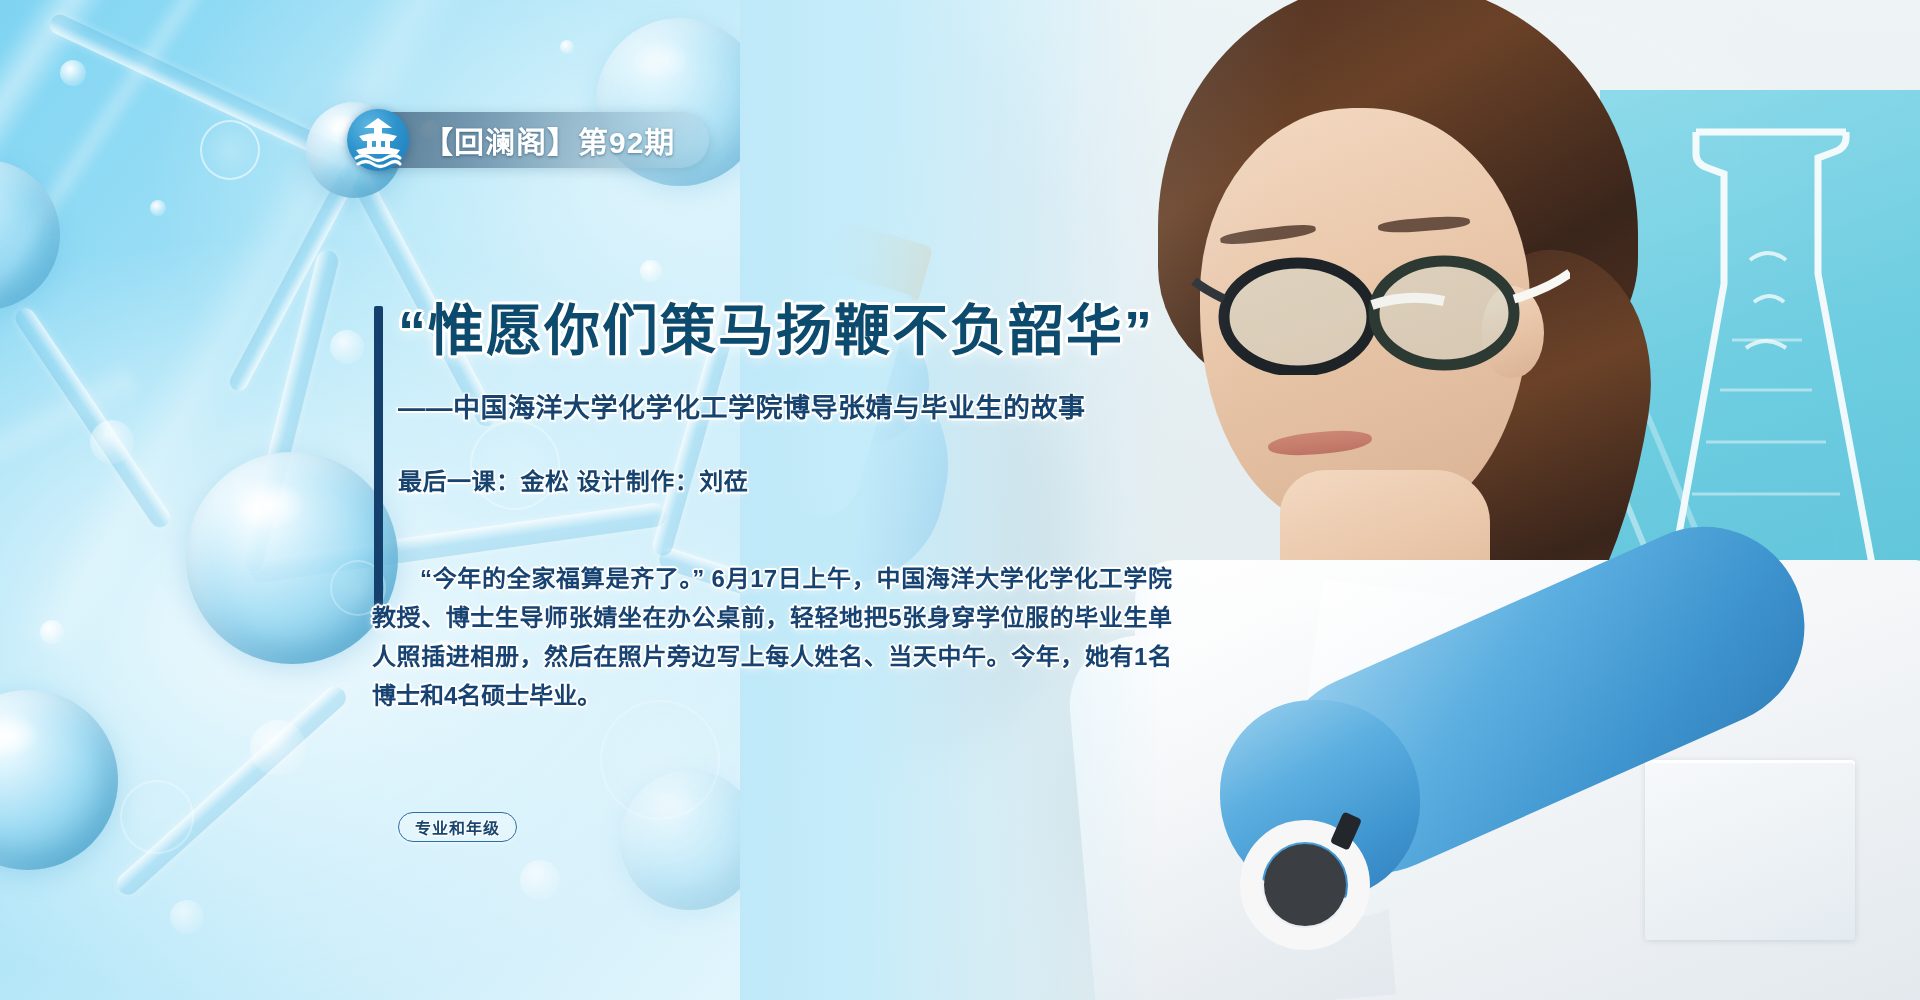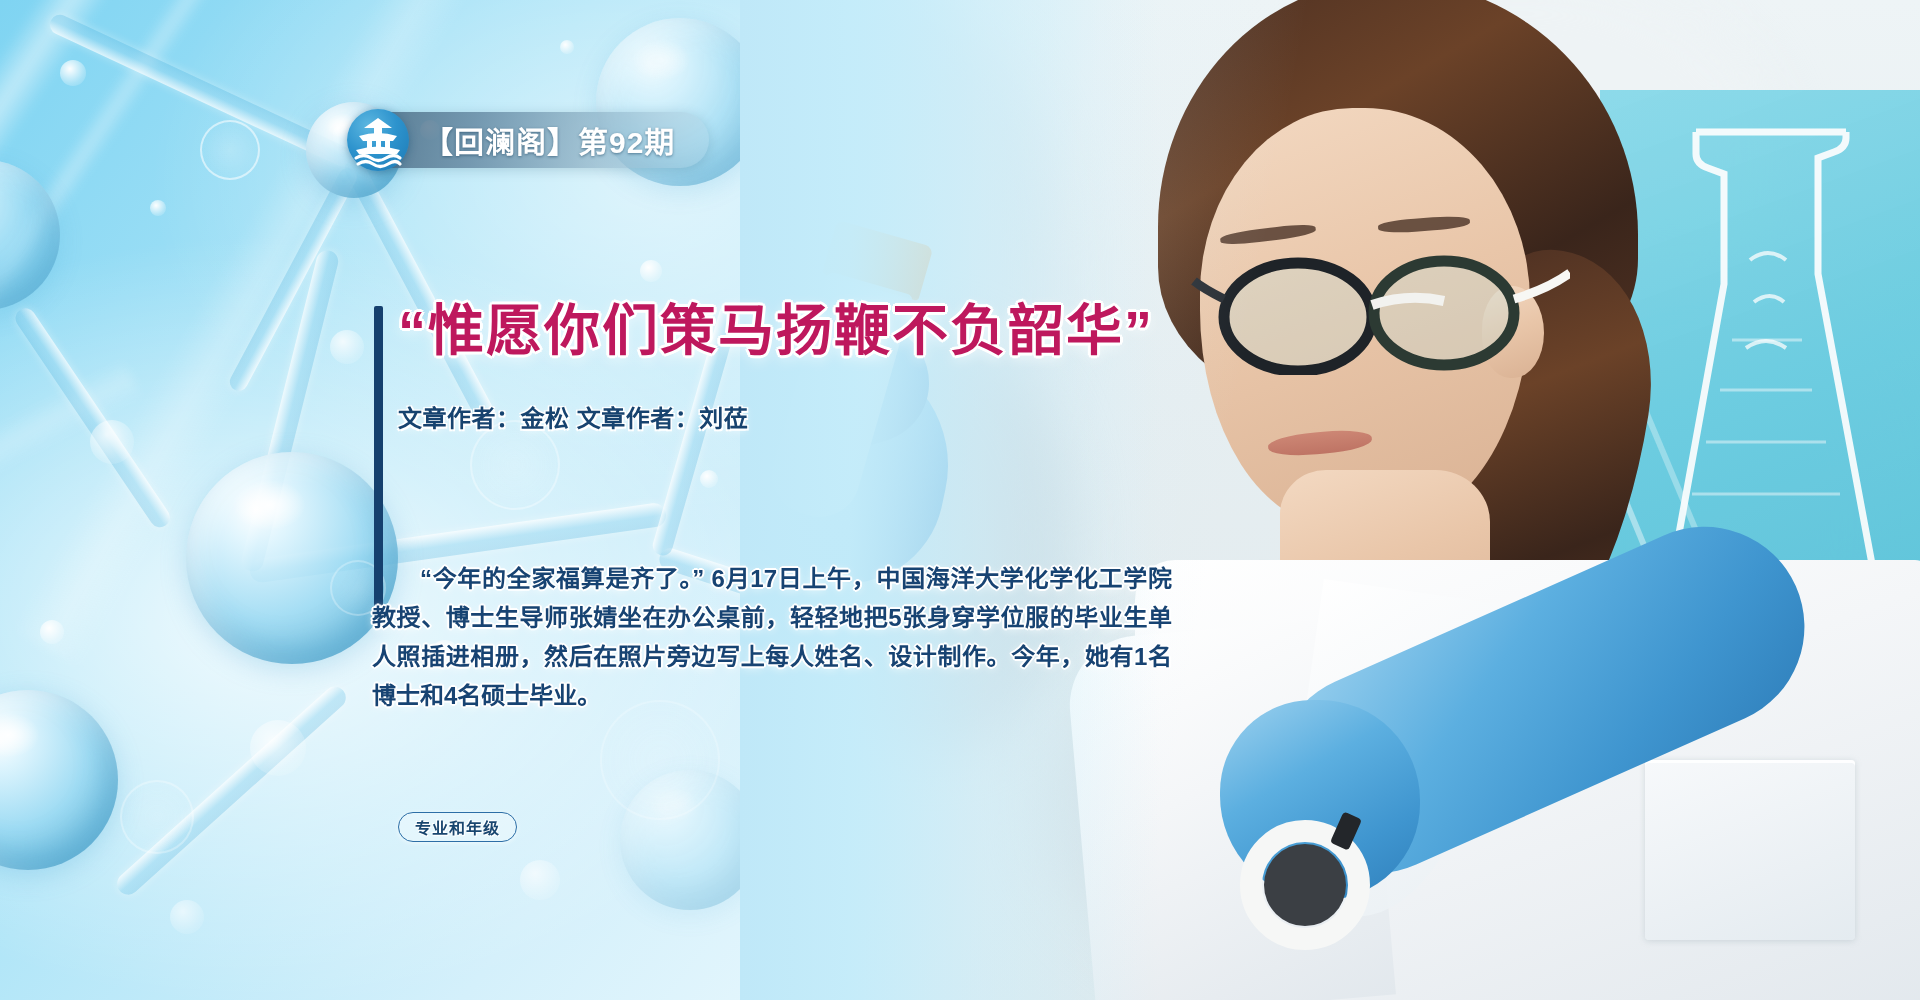--- a/index.html
+++ b/index.html
@@ -134,21 +134,21 @@
   .title-block { position:absolute; left:398px; top:300px; width:880px; }
   .title-bar {
     position:absolute; left:-24px; top:6px;
     width:9px; height:300px;
     background:#15406e;
     border-radius:2px;
   }
 
   .headline {
     font-size:56px; font-weight:700; line-height:1.12;
-    color:#be185d;
+    color:#0c4a6e;
     letter-spacing:2px;
     white-space:nowrap;
     text-shadow:
       -2px -2px 0 #ffffff,  2px -2px 0 #ffffff,
       -2px  2px 0 #ffffff,  2px  2px 0 #ffffff,
       -3px  0   0 #ffffff,  3px  0   0 #ffffff,
        0   -3px 0 #ffffff,  0    3px 0 #ffffff,
        0 4px 14px rgba(255,255,255,.85);
   }
 
@@ -361,23 +361,24 @@
             <path d="M11 55 q8 -5 15 0 t15 0 t12 0"></path>
           </g>
         </svg>
       </span>
       <span class="badge-text">【回澜阁】第92期</span>
     </div>
 
     <div class="title-block">
       <div class="title-bar"></div>
       <h1 class="headline">“惟愿你们策马扬鞭不负韶华”</h1>
-      <div class="byline">文章作者：金松  文章作者：刘莅</div>
+      <h2 class="subhead">——中国海洋大学化学化工学院博导张婧与毕业生的故事</h2>
+      <div class="byline">最后一课：金松  设计制作：刘莅</div>
     </div>
 
     <div class="body-block">
-      <p class="para">“今年的全家福算是齐了。” 6月17日上午，中国海洋大学化学化工学院教授、博士生导师张婧坐在办公桌前，轻轻地把5张身穿学位服的毕业生单人照插进相册，然后在照片旁边写上每人姓名、设计制作。今年，她有1名博士和4名硕士毕业。</p>
+      <p class="para">“今年的全家福算是齐了。” 6月17日上午，中国海洋大学化学化工学院教授、博士生导师张婧坐在办公桌前，轻轻地把5张身穿学位服的毕业生单人照插进相册，然后在照片旁边写上每人姓名、当天中午。今年，她有1名博士和4名硕士毕业。</p>
     </div>
 
     <div class="read-btn">专业和年级</div>
 
   </div>
 </div>
 
 </body></html>

